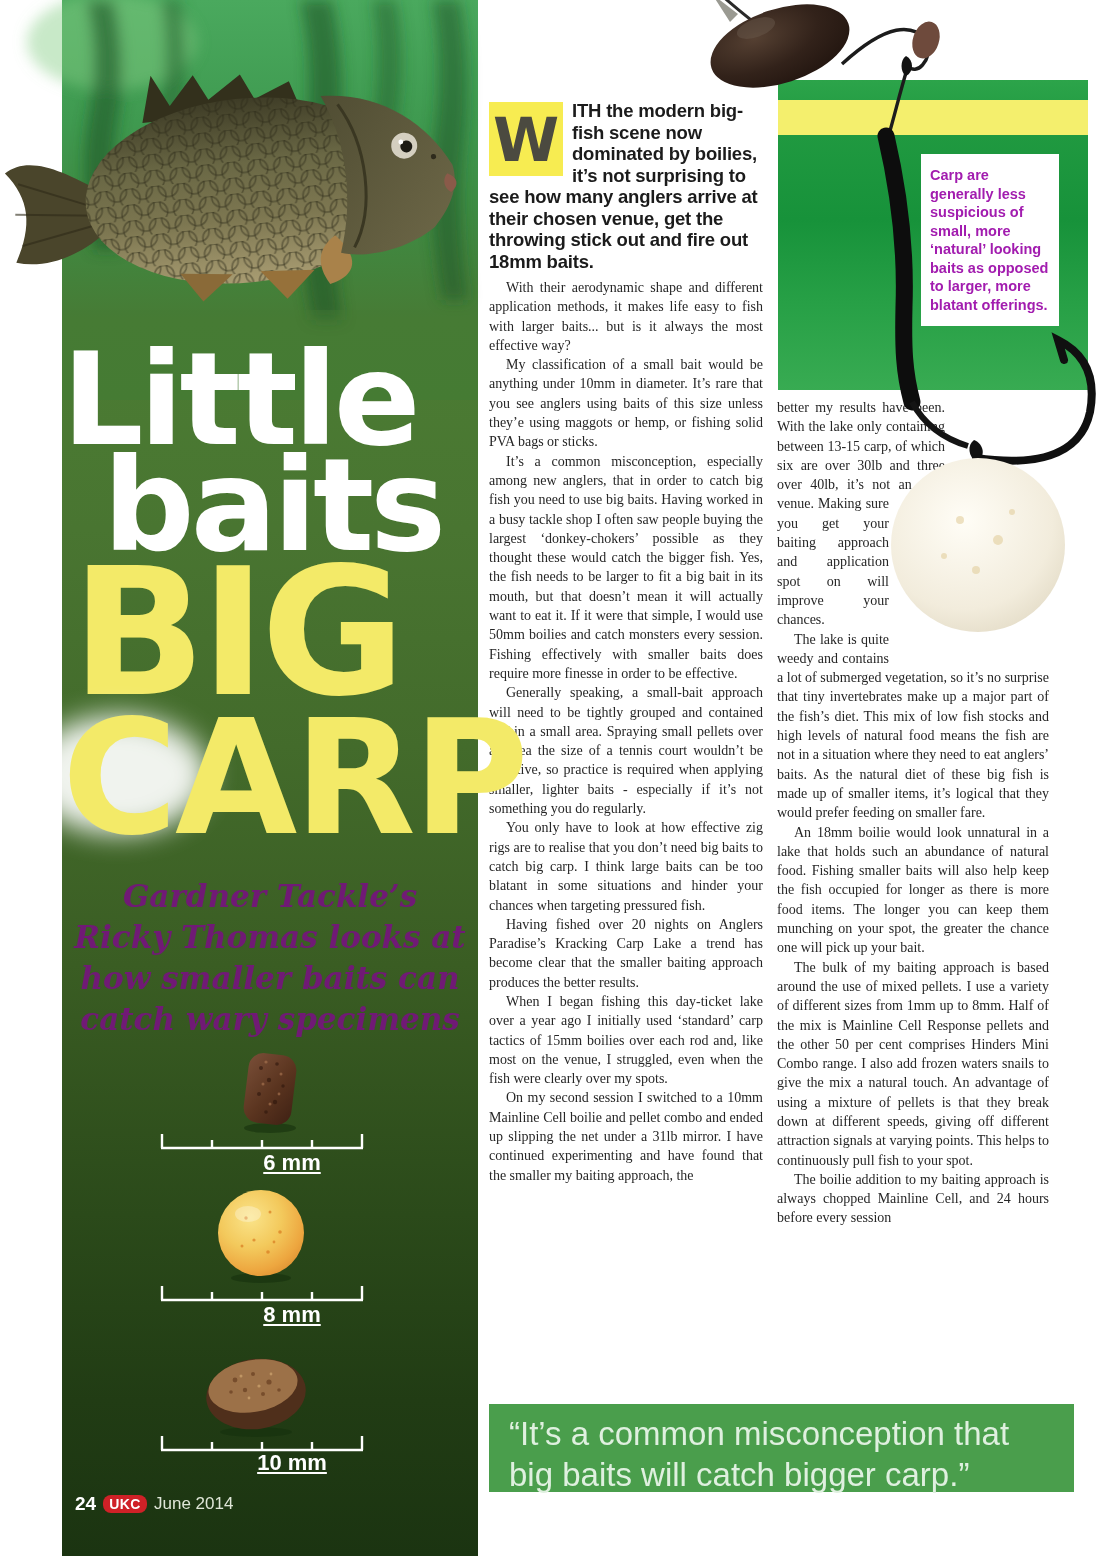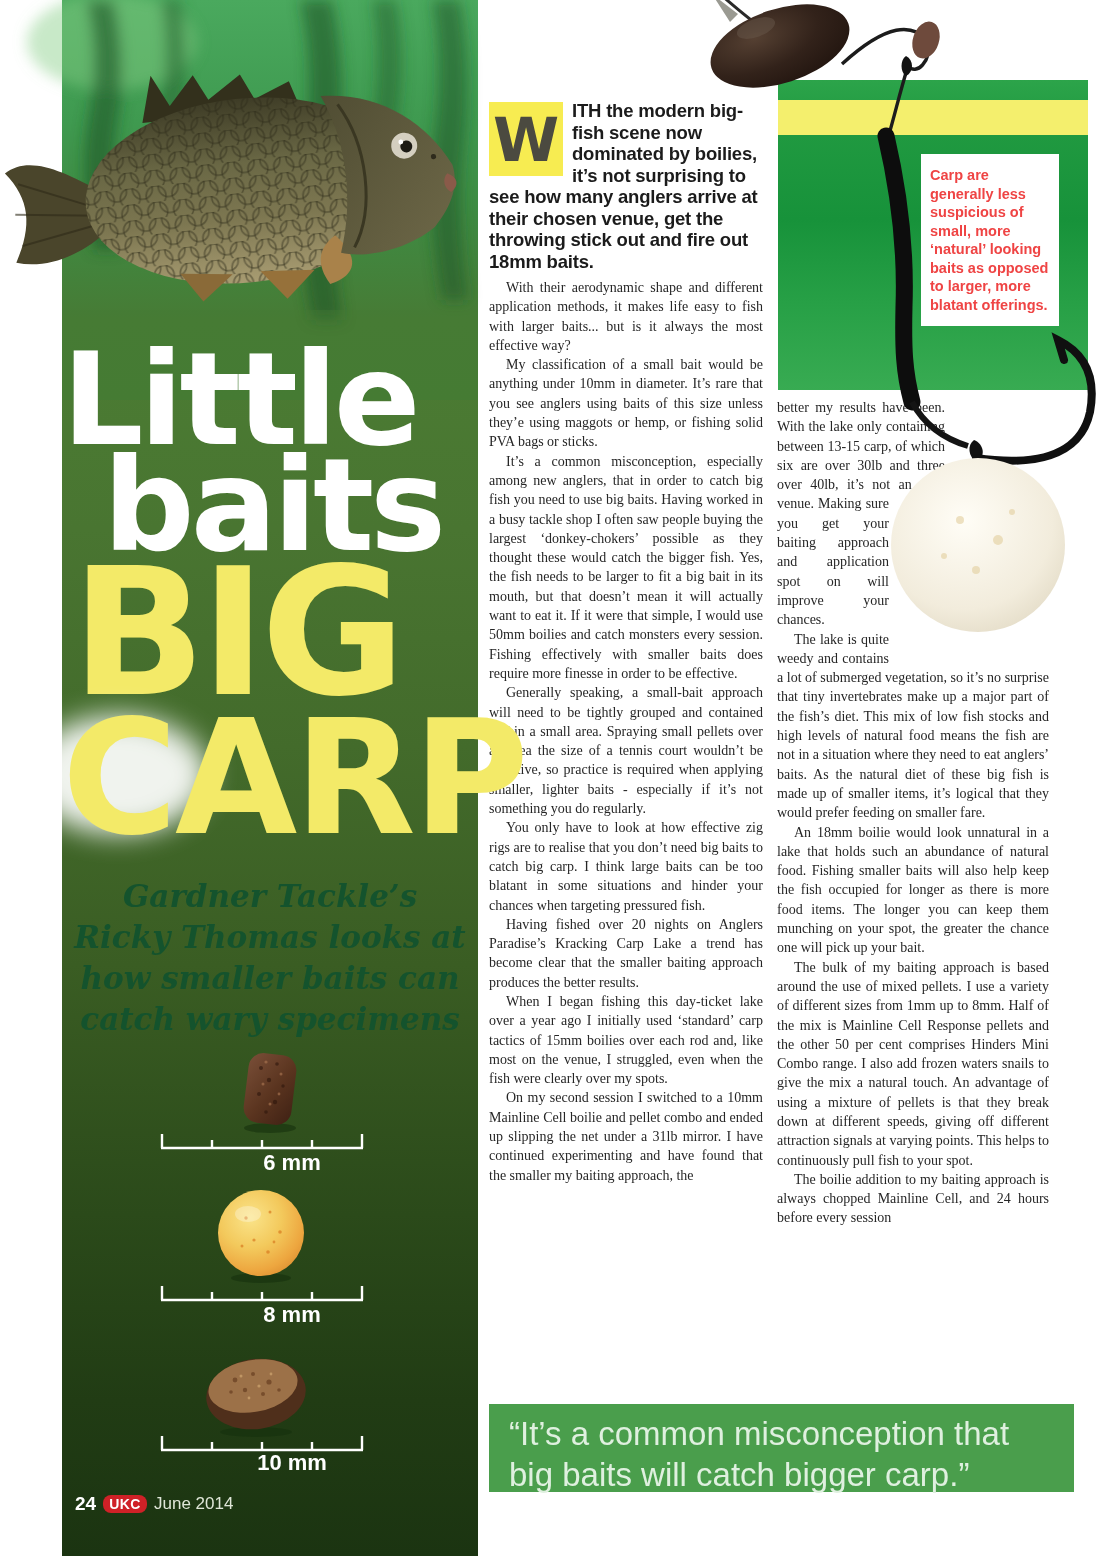--- a/index.html
+++ b/index.html
@@ -16,27 +16,27 @@
          font-family:"DejaVu Sans",sans-serif;font-weight:bold;color:#ffffff;}
   .t1{font-size:128px;line-height:104px;letter-spacing:-4px;}
   .t2{font-size:128px;line-height:108px;letter-spacing:-4px;padding-left:41px;}
   .t3{color:#f3ea68;font-size:176px;line-height:148px;letter-spacing:-5px;}
   .t4{color:#f3ea68;font-size:158px;line-height:140px;letter-spacing:-3px;position:relative;white-space:nowrap;}
   .t4 .glow{position:absolute;left:-34px;top:8px;width:180px;height:118px;background:rgba(255,255,255,.92);
             border-radius:50%;filter:blur(14px);z-index:0;}
   .t4 .txt{position:relative;z-index:1;}
 
   .subtitle{position:absolute;left:62px;top:876px;width:416px;text-align:center;z-index:3;
-            color:#14532d;font-family:"DejaVu Serif",serif;font-style:italic;font-weight:bold;
+            color:#701a75;font-family:"DejaVu Serif",serif;font-style:italic;font-weight:bold;
             font-size:31px;line-height:41px;}
 
   .bait-img{position:absolute;z-index:3;}
   .ruler{position:absolute;z-index:3;}
   .bait-label{position:absolute;left:62px;width:460px;text-align:center;z-index:3;
-              color:#fff;font-weight:bold;font-size:22px;}
+              color:#fff;font-weight:bold;font-size:22px;text-decoration:underline;}
 
   .footer{position:absolute;left:75px;top:1493px;display:flex;align-items:center;gap:7px;z-index:4;}
   .page-num{color:#fff;font-weight:bold;font-size:19px;}
   .mag-badge{background:#cf2127;color:#fff;font-weight:bold;font-size:14px;padding:1px 6px;
              border-radius:8px;letter-spacing:.5px;}
   .issue-date{color:#dfe6d8;font-size:17px;}
 
   
   .col1{position:absolute;left:489px;top:100px;width:274px;height:1296px;overflow:hidden;z-index:2;}
   .col2{position:absolute;left:777px;top:398px;width:272px;height:1000px;overflow:hidden;z-index:2;}
@@ -49,21 +49,21 @@
           color:#262626;text-align:justify;text-indent:17px;}
   .float-a{float:right;clear:right;width:104px;height:97px;}
   .float-b{float:right;clear:right;width:160px;height:172px;}
 
   
   .promo-panel{position:absolute;left:778px;top:80px;width:310px;height:310px;z-index:1;
     background:linear-gradient(180deg,#2ca44a 0%,#219a41 14%,#17923a 45%,#27a046 72%,#38ab52 100%);}
   .promo-stripe{position:absolute;left:0;top:20px;width:100%;height:35px;background:#f4ef6d;}
   .callout{position:absolute;left:921px;top:154px;width:138px;z-index:4;background:#fff;
            padding:12px 9px;box-sizing:border-box;font-weight:bold;font-size:14.5px;
-           line-height:18.5px;color:#ef4444;}
+           line-height:18.5px;color:#a21caf;}
   .rig{position:absolute;left:660px;top:0;width:440px;height:670px;z-index:3;}
 
   
   .quote-bar{position:absolute;left:489px;top:1404px;width:585px;height:88px;z-index:2;
              background:#4a9e4c;color:#dff0df;box-sizing:border-box;padding:9px 14px 0 20px;
              font-size:33px;line-height:41px;font-weight:400;}
 </style>
 </head>
 <body>
 

